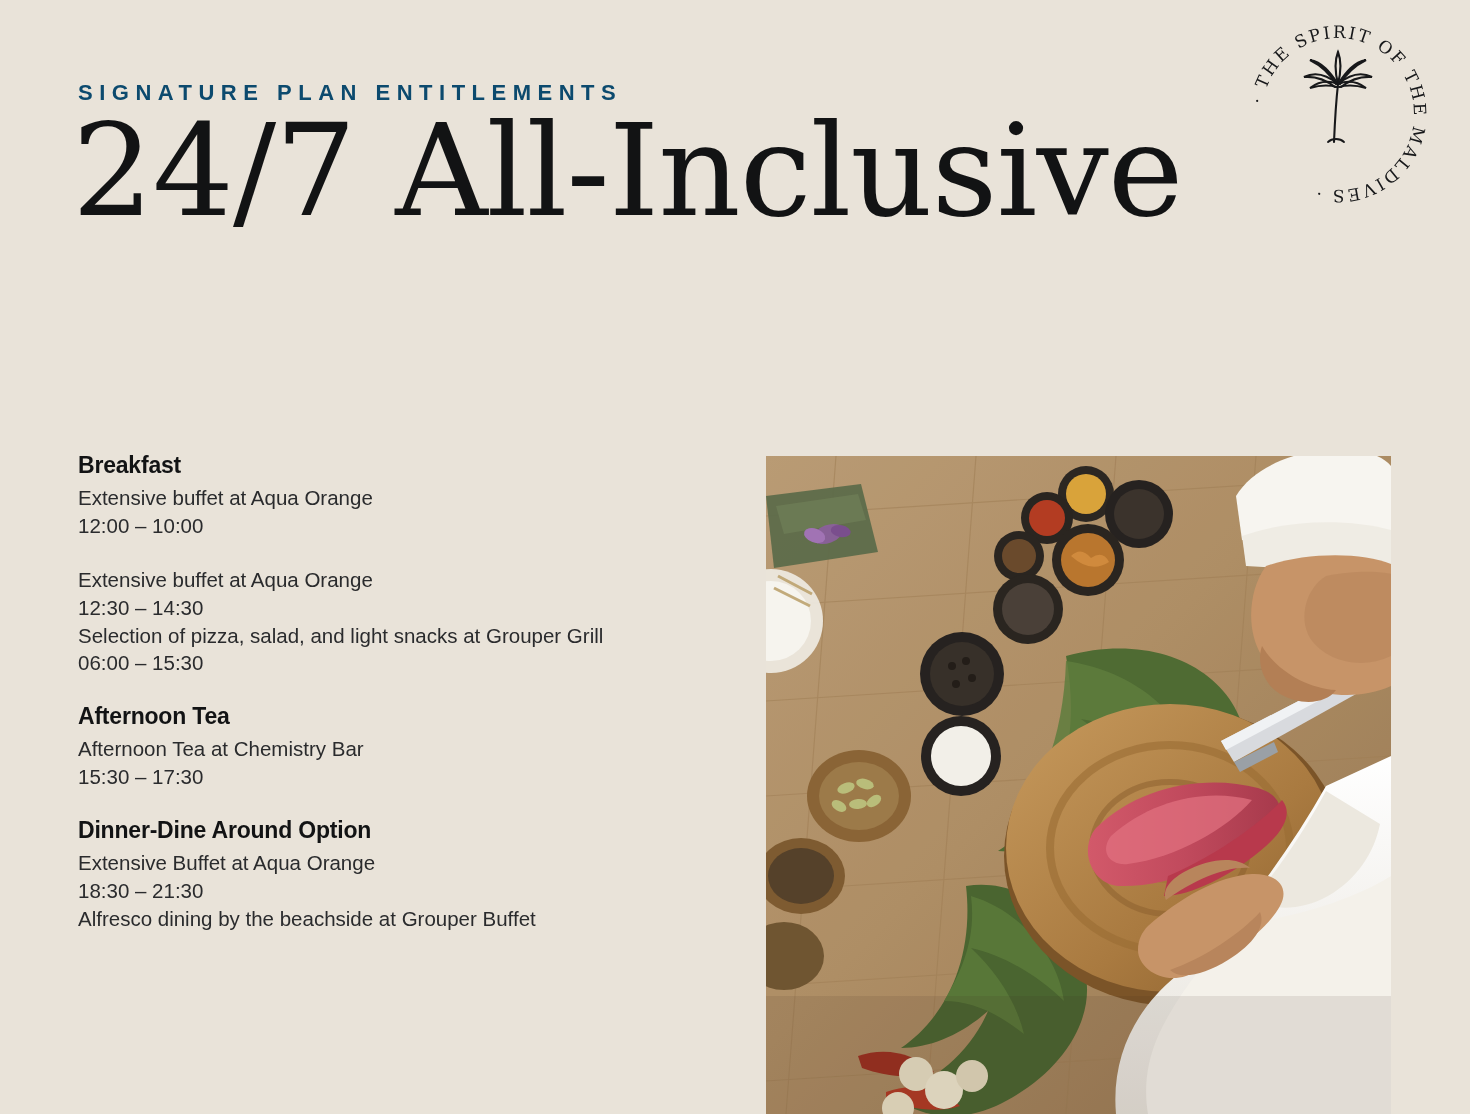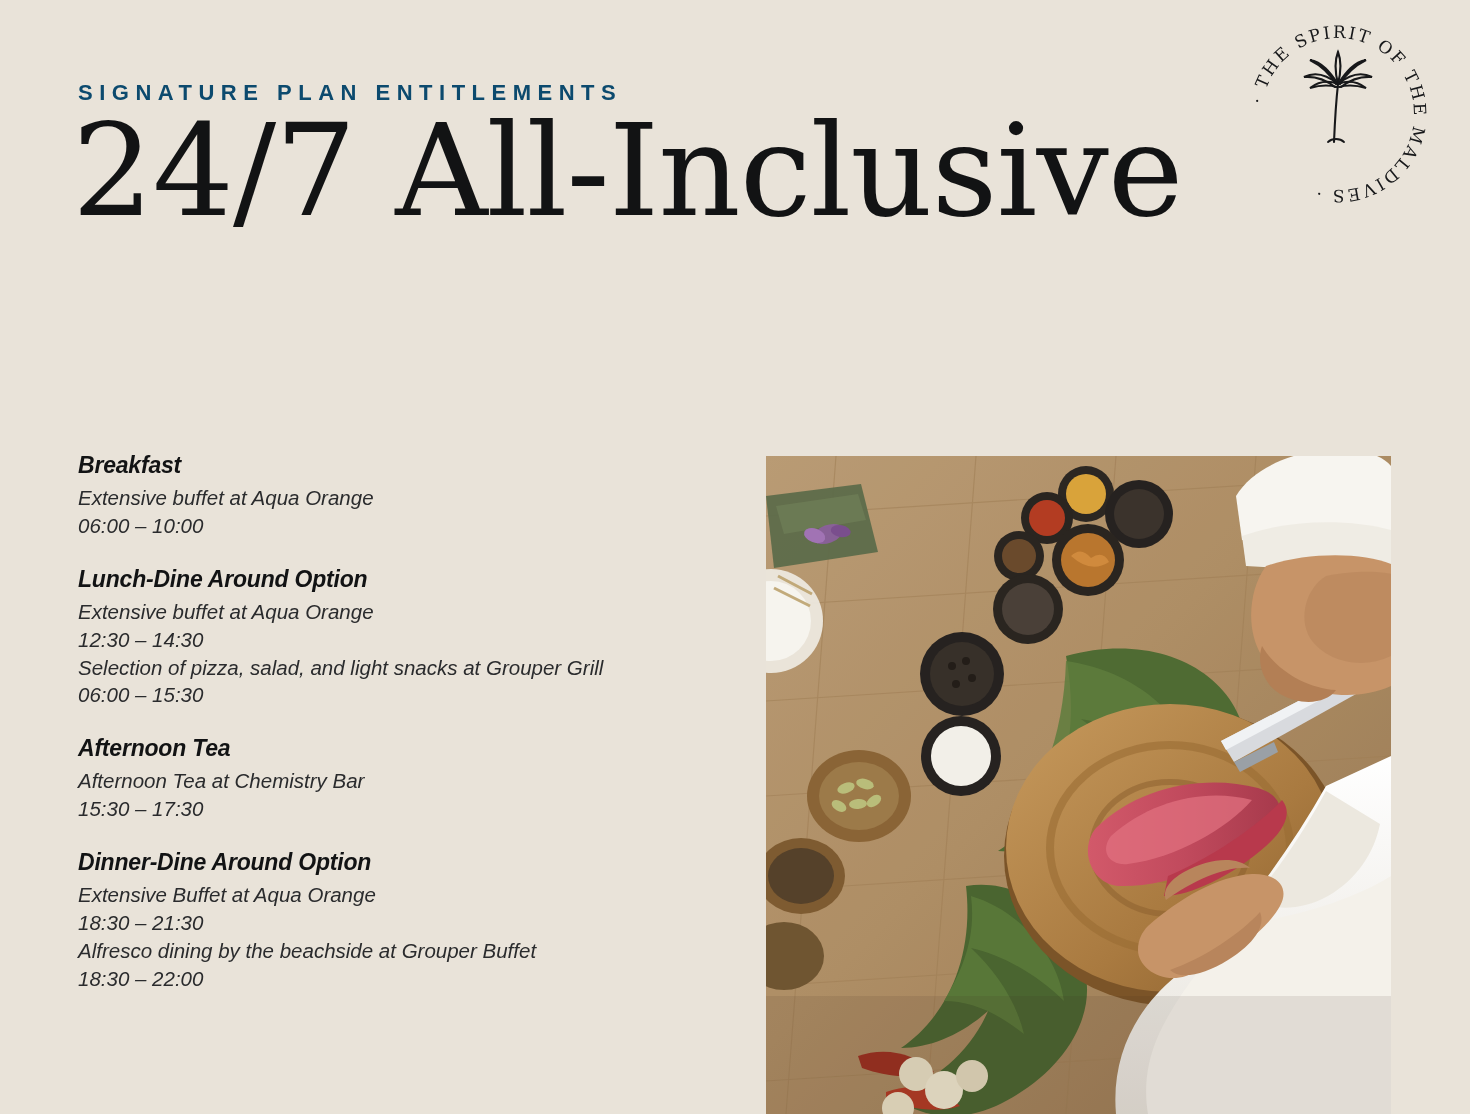--- a/index.html
+++ b/index.html
@@ -49,21 +49,21 @@
   }
   .stamp svg { display: block; }
 
   
   .content {
     position: absolute;
     left: 78px;
     top: 452px;
     width: 640px;
   }
-  .section { margin-bottom: 26px; font-style: italic; }
+  .section { margin-bottom: 26px; }
   .section:last-child { margin-bottom: 12px; }
   .sec-title {
     font-size: 23px;
     font-weight: bold;
     letter-spacing: -0.2px;
     color: #121314;
     margin-bottom: 5px;
   }
   .sec-line {
     font-size: 20.5px;
@@ -114,43 +114,41 @@
       <path d="M90,128 C94,124 102,124 106,128" stroke-width="1.8"></path>
     </g>
   </svg>
 </div>
 
 <div class="content">
 
   <div class="section">
     <div class="sec-title">Breakfast</div>
     <div class="sec-line">Extensive buffet at Aqua Orange</div>
-    <div class="sec-line">06:00 – 10:00</div>
+    <div class="sec-line">12:00 – 10:00</div>
   </div>
 
   <div class="section">
-    <div class="sec-title">Lunch-Dine Around Option</div>
     <div class="sec-line">Extensive buffet at Aqua Orange</div>
     <div class="sec-line">12:30 – 14:30</div>
     <div class="sec-line">Selection of pizza, salad, and light snacks at Grouper Grill</div>
     <div class="sec-line">06:00 – 15:30</div>
   </div>
 
   <div class="section">
     <div class="sec-title">Afternoon Tea</div>
     <div class="sec-line">Afternoon Tea at Chemistry Bar</div>
     <div class="sec-line">15:30 – 17:30</div>
   </div>
 
   <div class="section">
     <div class="sec-title">Dinner-Dine Around Option</div>
     <div class="sec-line">Extensive Buffet at Aqua Orange</div>
     <div class="sec-line">18:30 – 21:30</div>
     <div class="sec-line">Alfresco dining by the beachside at Grouper Buffet</div>
-    <div class="sec-line">18:30 – 22:00</div>
   </div>
 
 </div>
 
 <div class="photo">
   <svg width="625" height="658" viewBox="0 0 625 658" xmlns="http://www.w3.org/2000/svg">
     <defs>
       <linearGradient id="mat" x1="0" y1="0" x2="1" y2="1">
         <stop offset="0%" stop-color="#b69a76"></stop>
         <stop offset="45%" stop-color="#a98a63"></stop>

